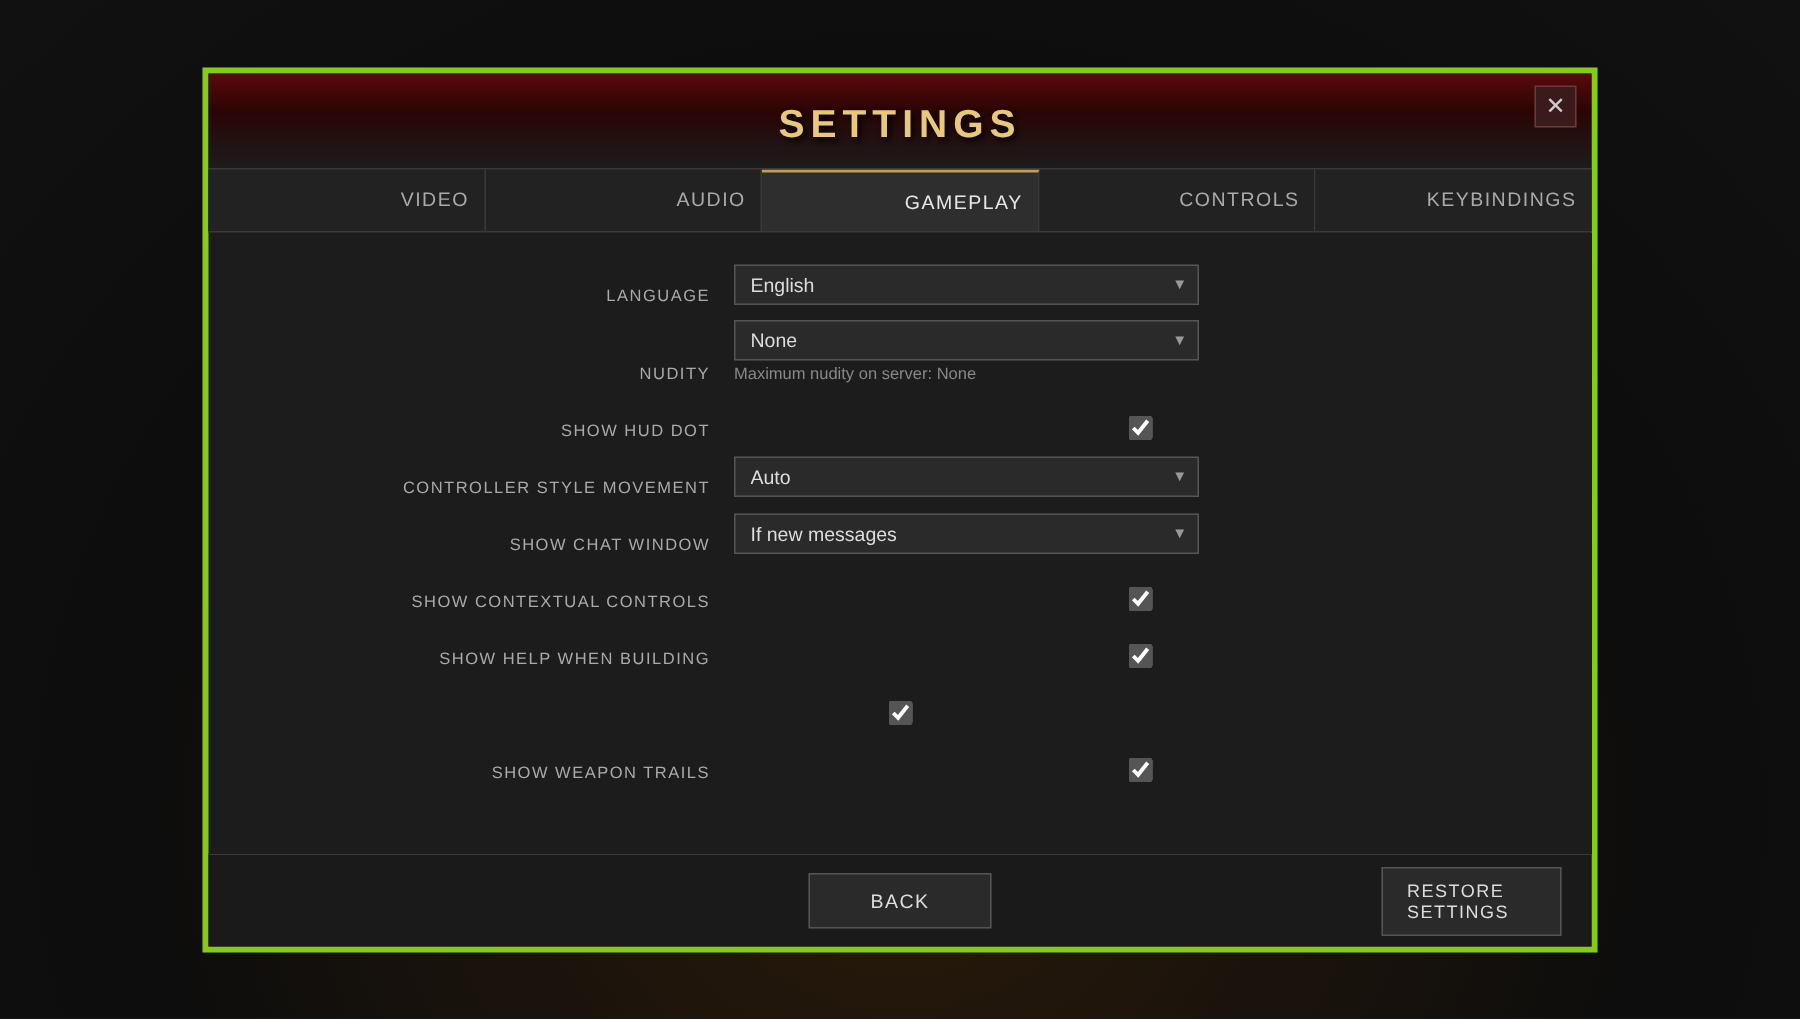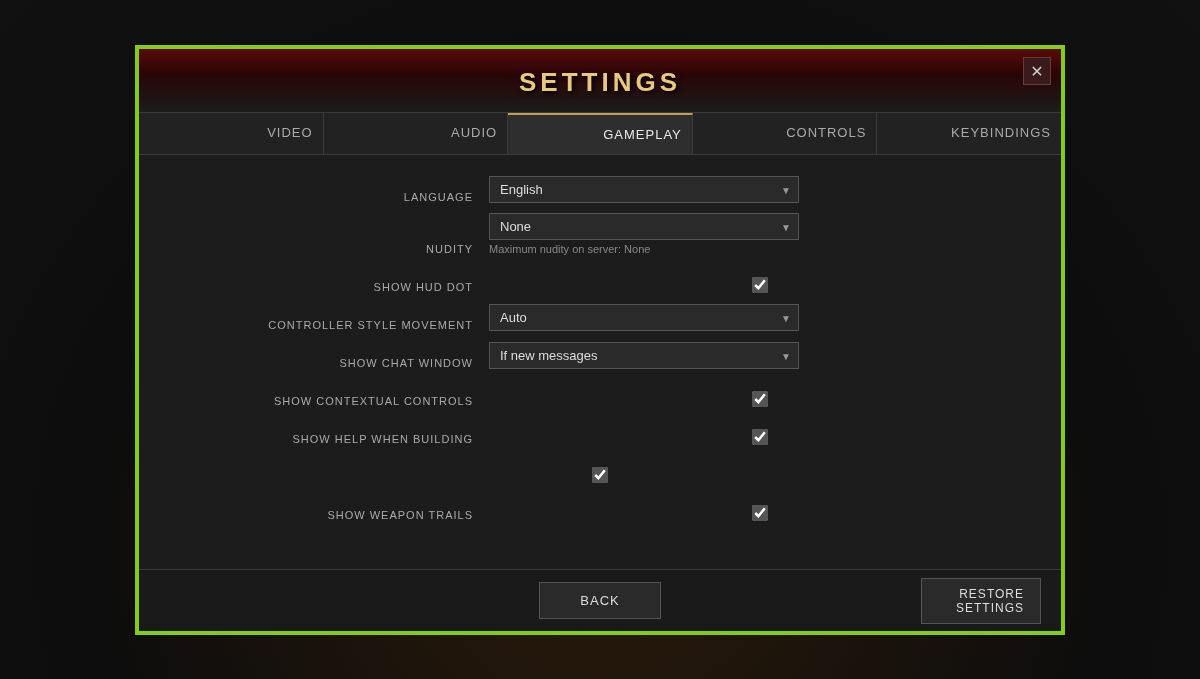--- a/index.html
+++ b/index.html
@@ -169,21 +169,21 @@
     .btn-restore {
       position: absolute;
       right: 20px;
       background: #2a2a2a;
       border: 1px solid #555;
       color: #ddd;
       font-size: 12px;
       letter-spacing: 1px;
       padding: 8px 16px;
       cursor: pointer;
-      text-align: right;
+      text-align: left;
     }
     ::-webkit-scrollbar { width: 6px; }
     ::-webkit-scrollbar-track { background: #1a1a1a; }
     ::-webkit-scrollbar-thumb { background: #555; }
   </style>
 </head>
 <body>
 
 <div class="bg-overlay"></div>
 

